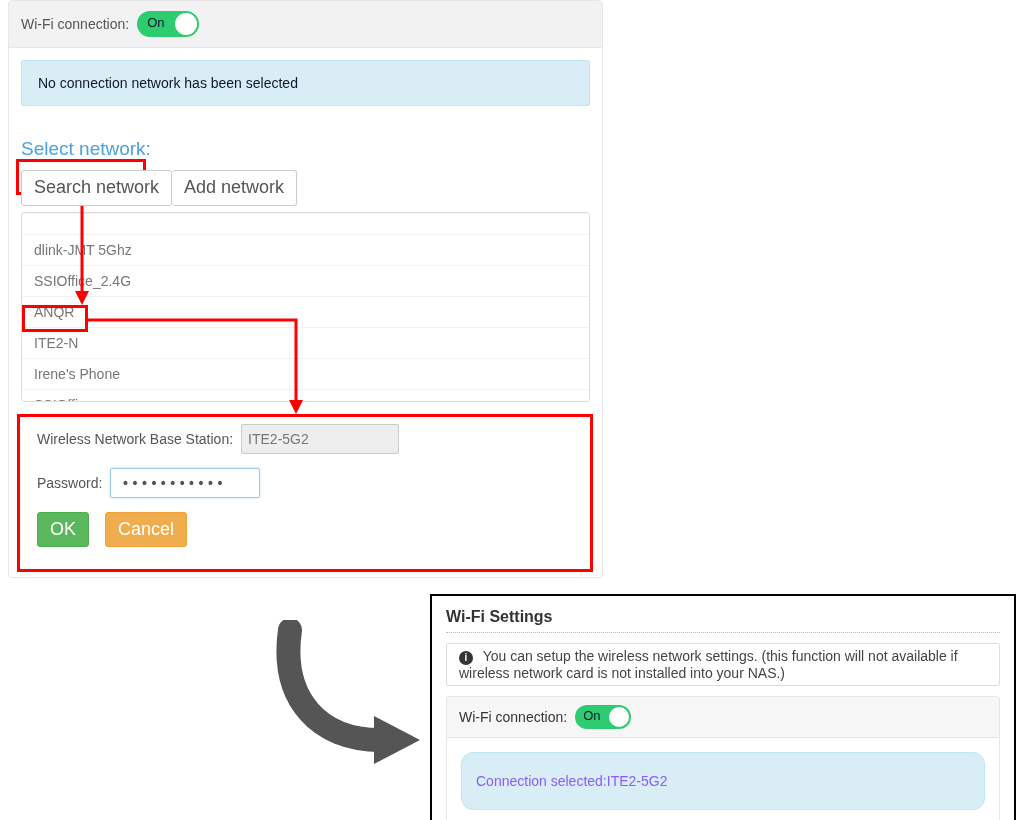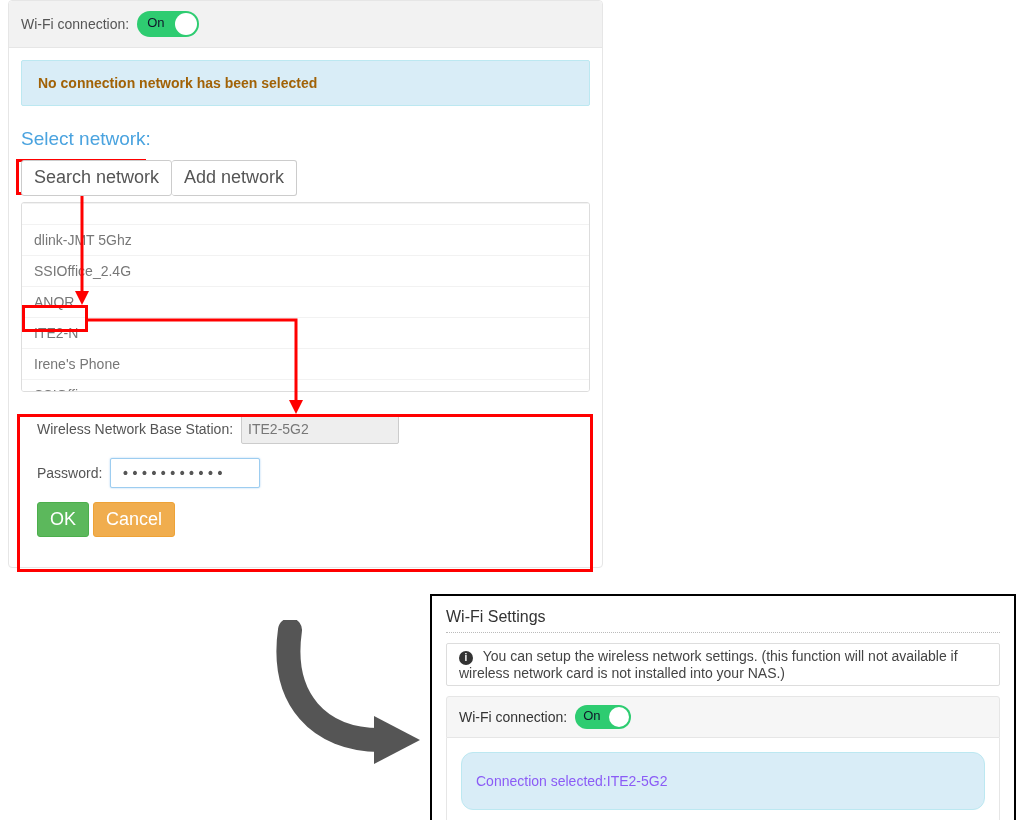--- a/index.html
+++ b/index.html
@@ -61,25 +61,24 @@
     top: 4px;
     color: #0f172a;
     font-size: 13px;
   }
 
   .panel1-body { padding: 12px; }
 
   .alert-blue {
     background: #d9edf7;
     border: 1px solid #bce8f1;
-    color: #a16207;
+    color: #0f172a;
     padding: 14px 16px;
     border-radius: 2px;
-    margin-bottom: 22px;
-    font-weight: bold;
+    margin-bottom: 32px;
   }
 
   .select-net-title {
     color: #4aa3df;
     font-size: 19px;
     margin: 6px 0 10px 0;
   }
 
   .btn {
     display: inline-block;
@@ -132,21 +131,21 @@
     color: #555;
     padding: 6px 10px;
     width: 150px;
     border-radius: 2px;
     font-family: monospace;
     font-size: 14px;
     letter-spacing: 1px;
     outline: none;
     box-shadow: 0 0 2px rgba(102,175,233,.6);
   }
-  .btns-row { display:flex; gap:4px; }
+  .btns-row { display:flex; gap:16px; }
 
   
   .overlay { position:absolute; pointer-events:none; }
   .redbox { border: 3px solid #ff0000; }
 
   
   .grey-arrow {
     position: absolute;
     left: 270px;
     top: 620px;
@@ -159,21 +158,21 @@
     position: absolute;
     left: 430px;
     top: 594px;
     width: 586px;
     border: 2px solid #000;
     background: #fff;
     padding: 12px 14px 14px 14px;
   }
   .panel2-title {
     font-size: 16px;
-    font-weight: 400;
+    font-weight: 700;
     color: #333;
     margin: 0 0 6px 0;
   }
   .dotted { border-bottom: 1px dotted #bbb; margin-bottom: 10px; }
   .info-box {
     border: 1px solid #ddd;
     padding: 4px 12px;
     color: #444;
     margin-bottom: 10px;
     border-radius: 2px;

